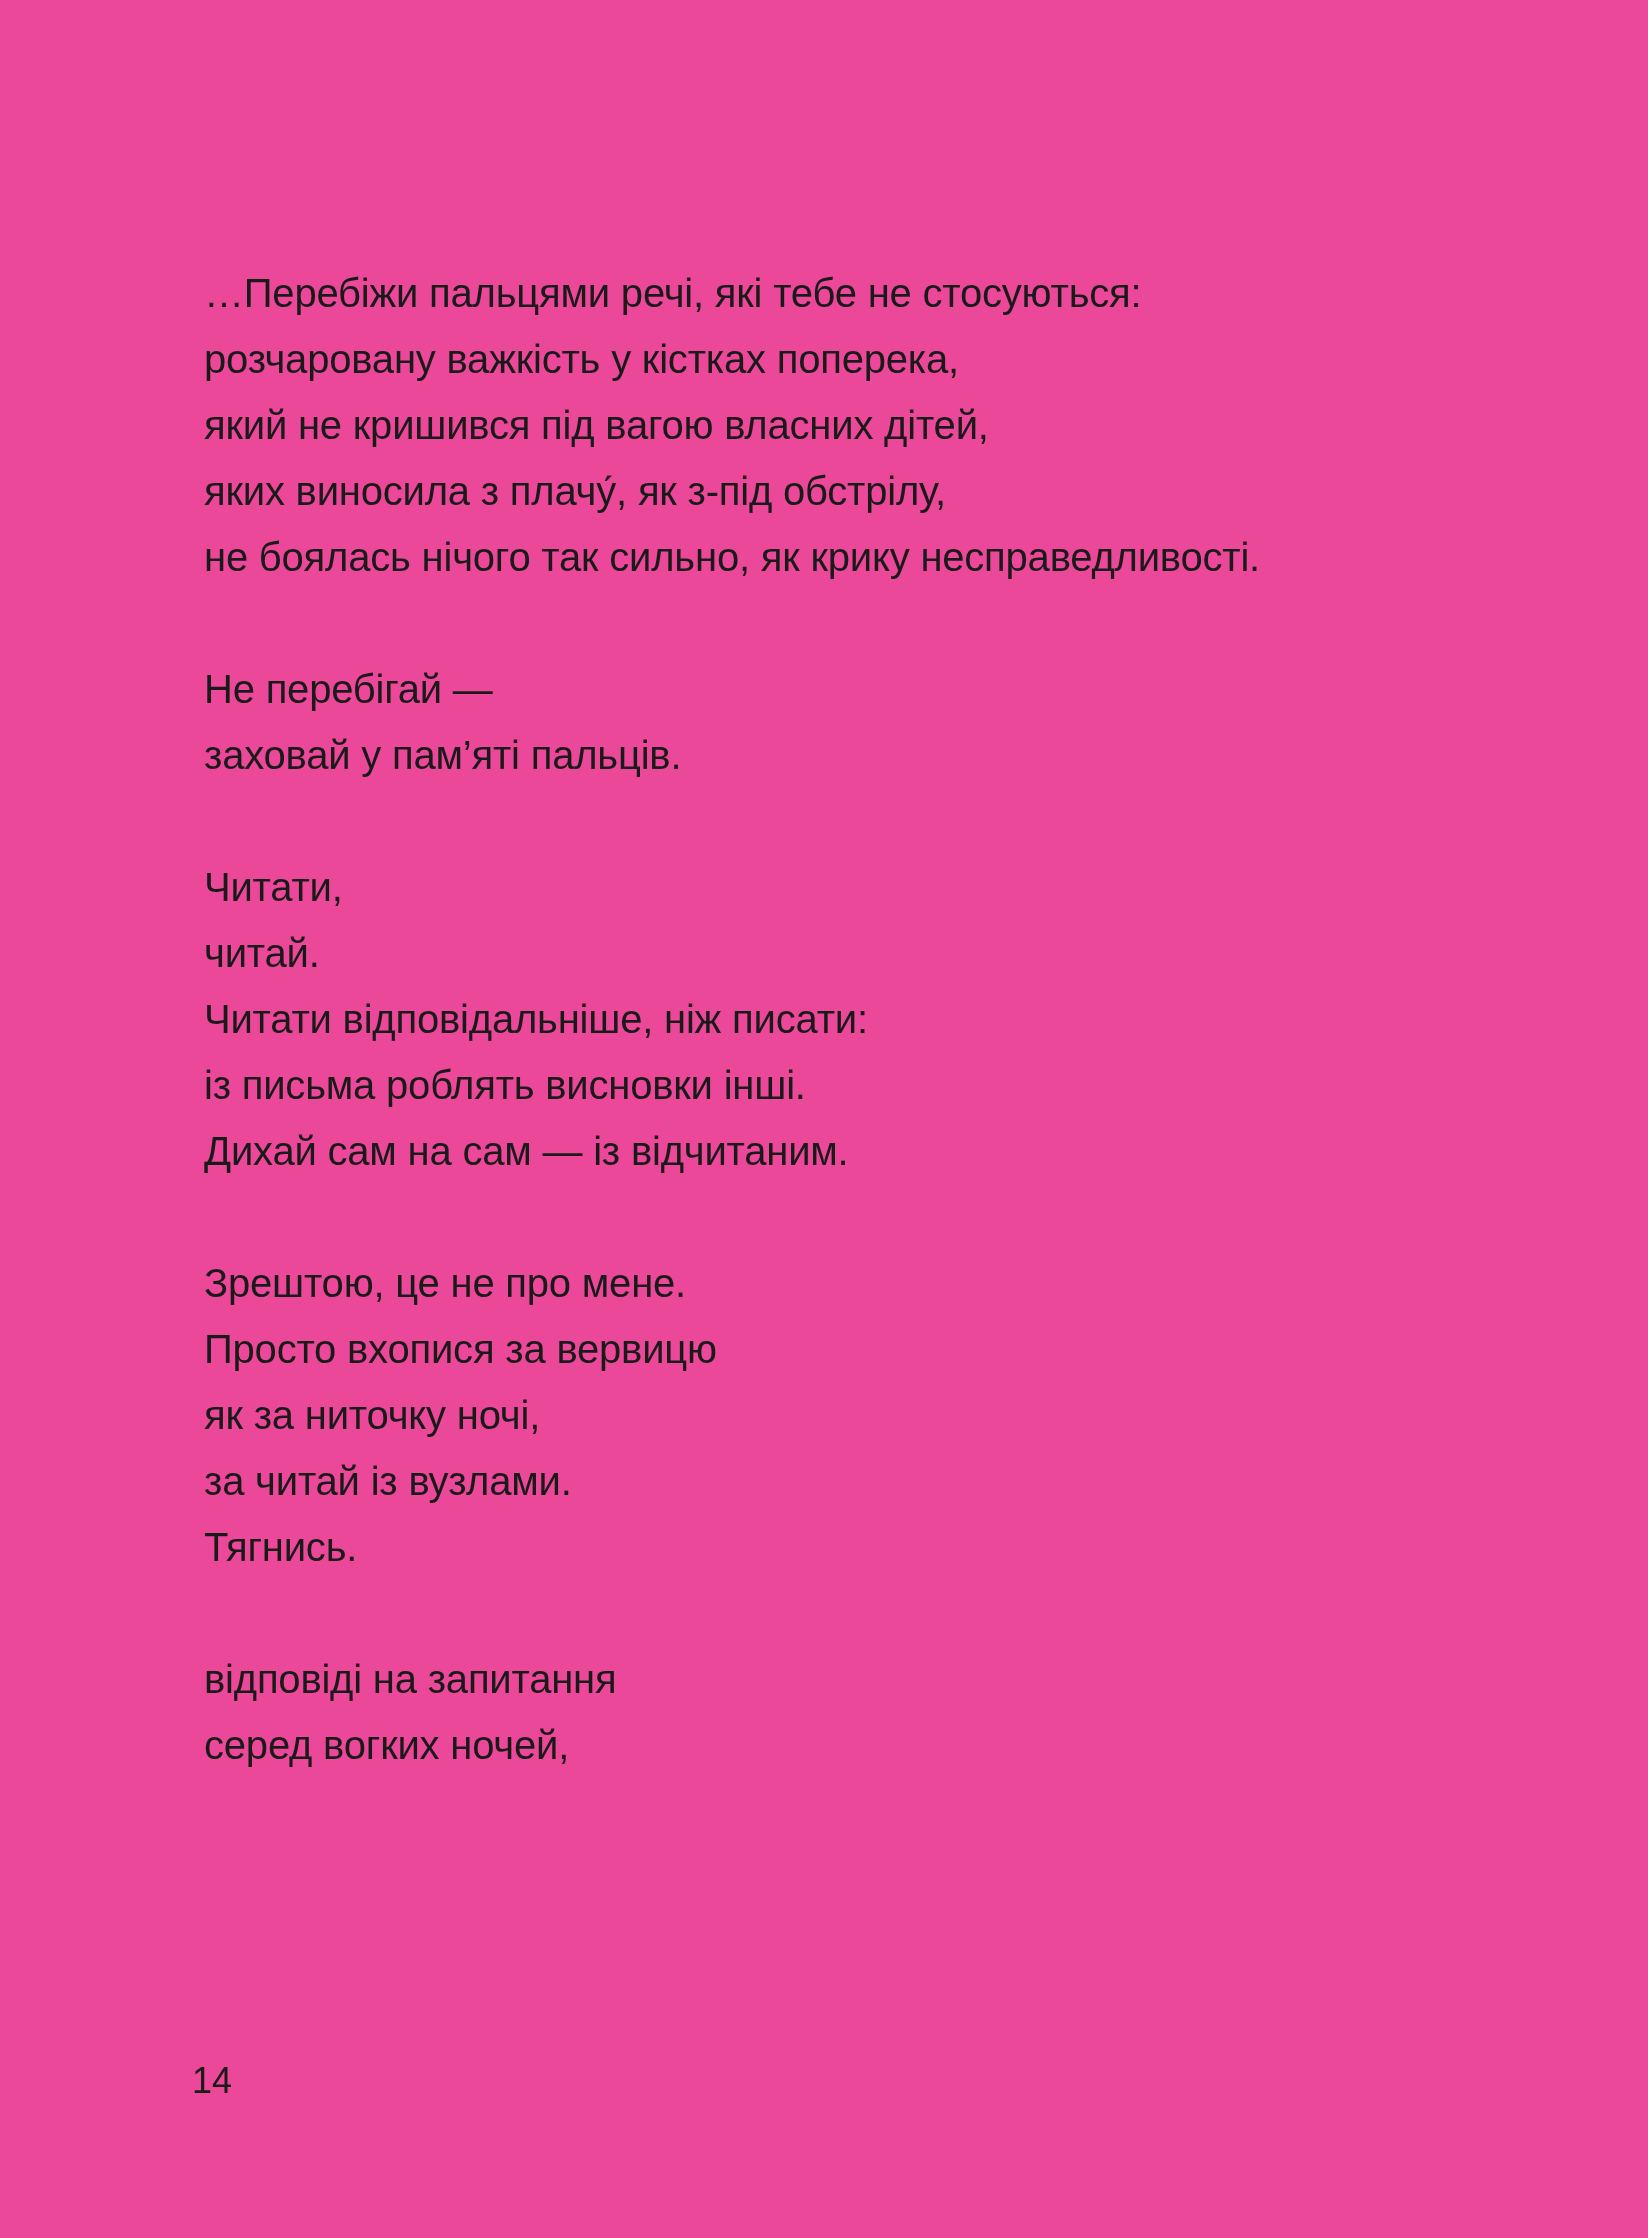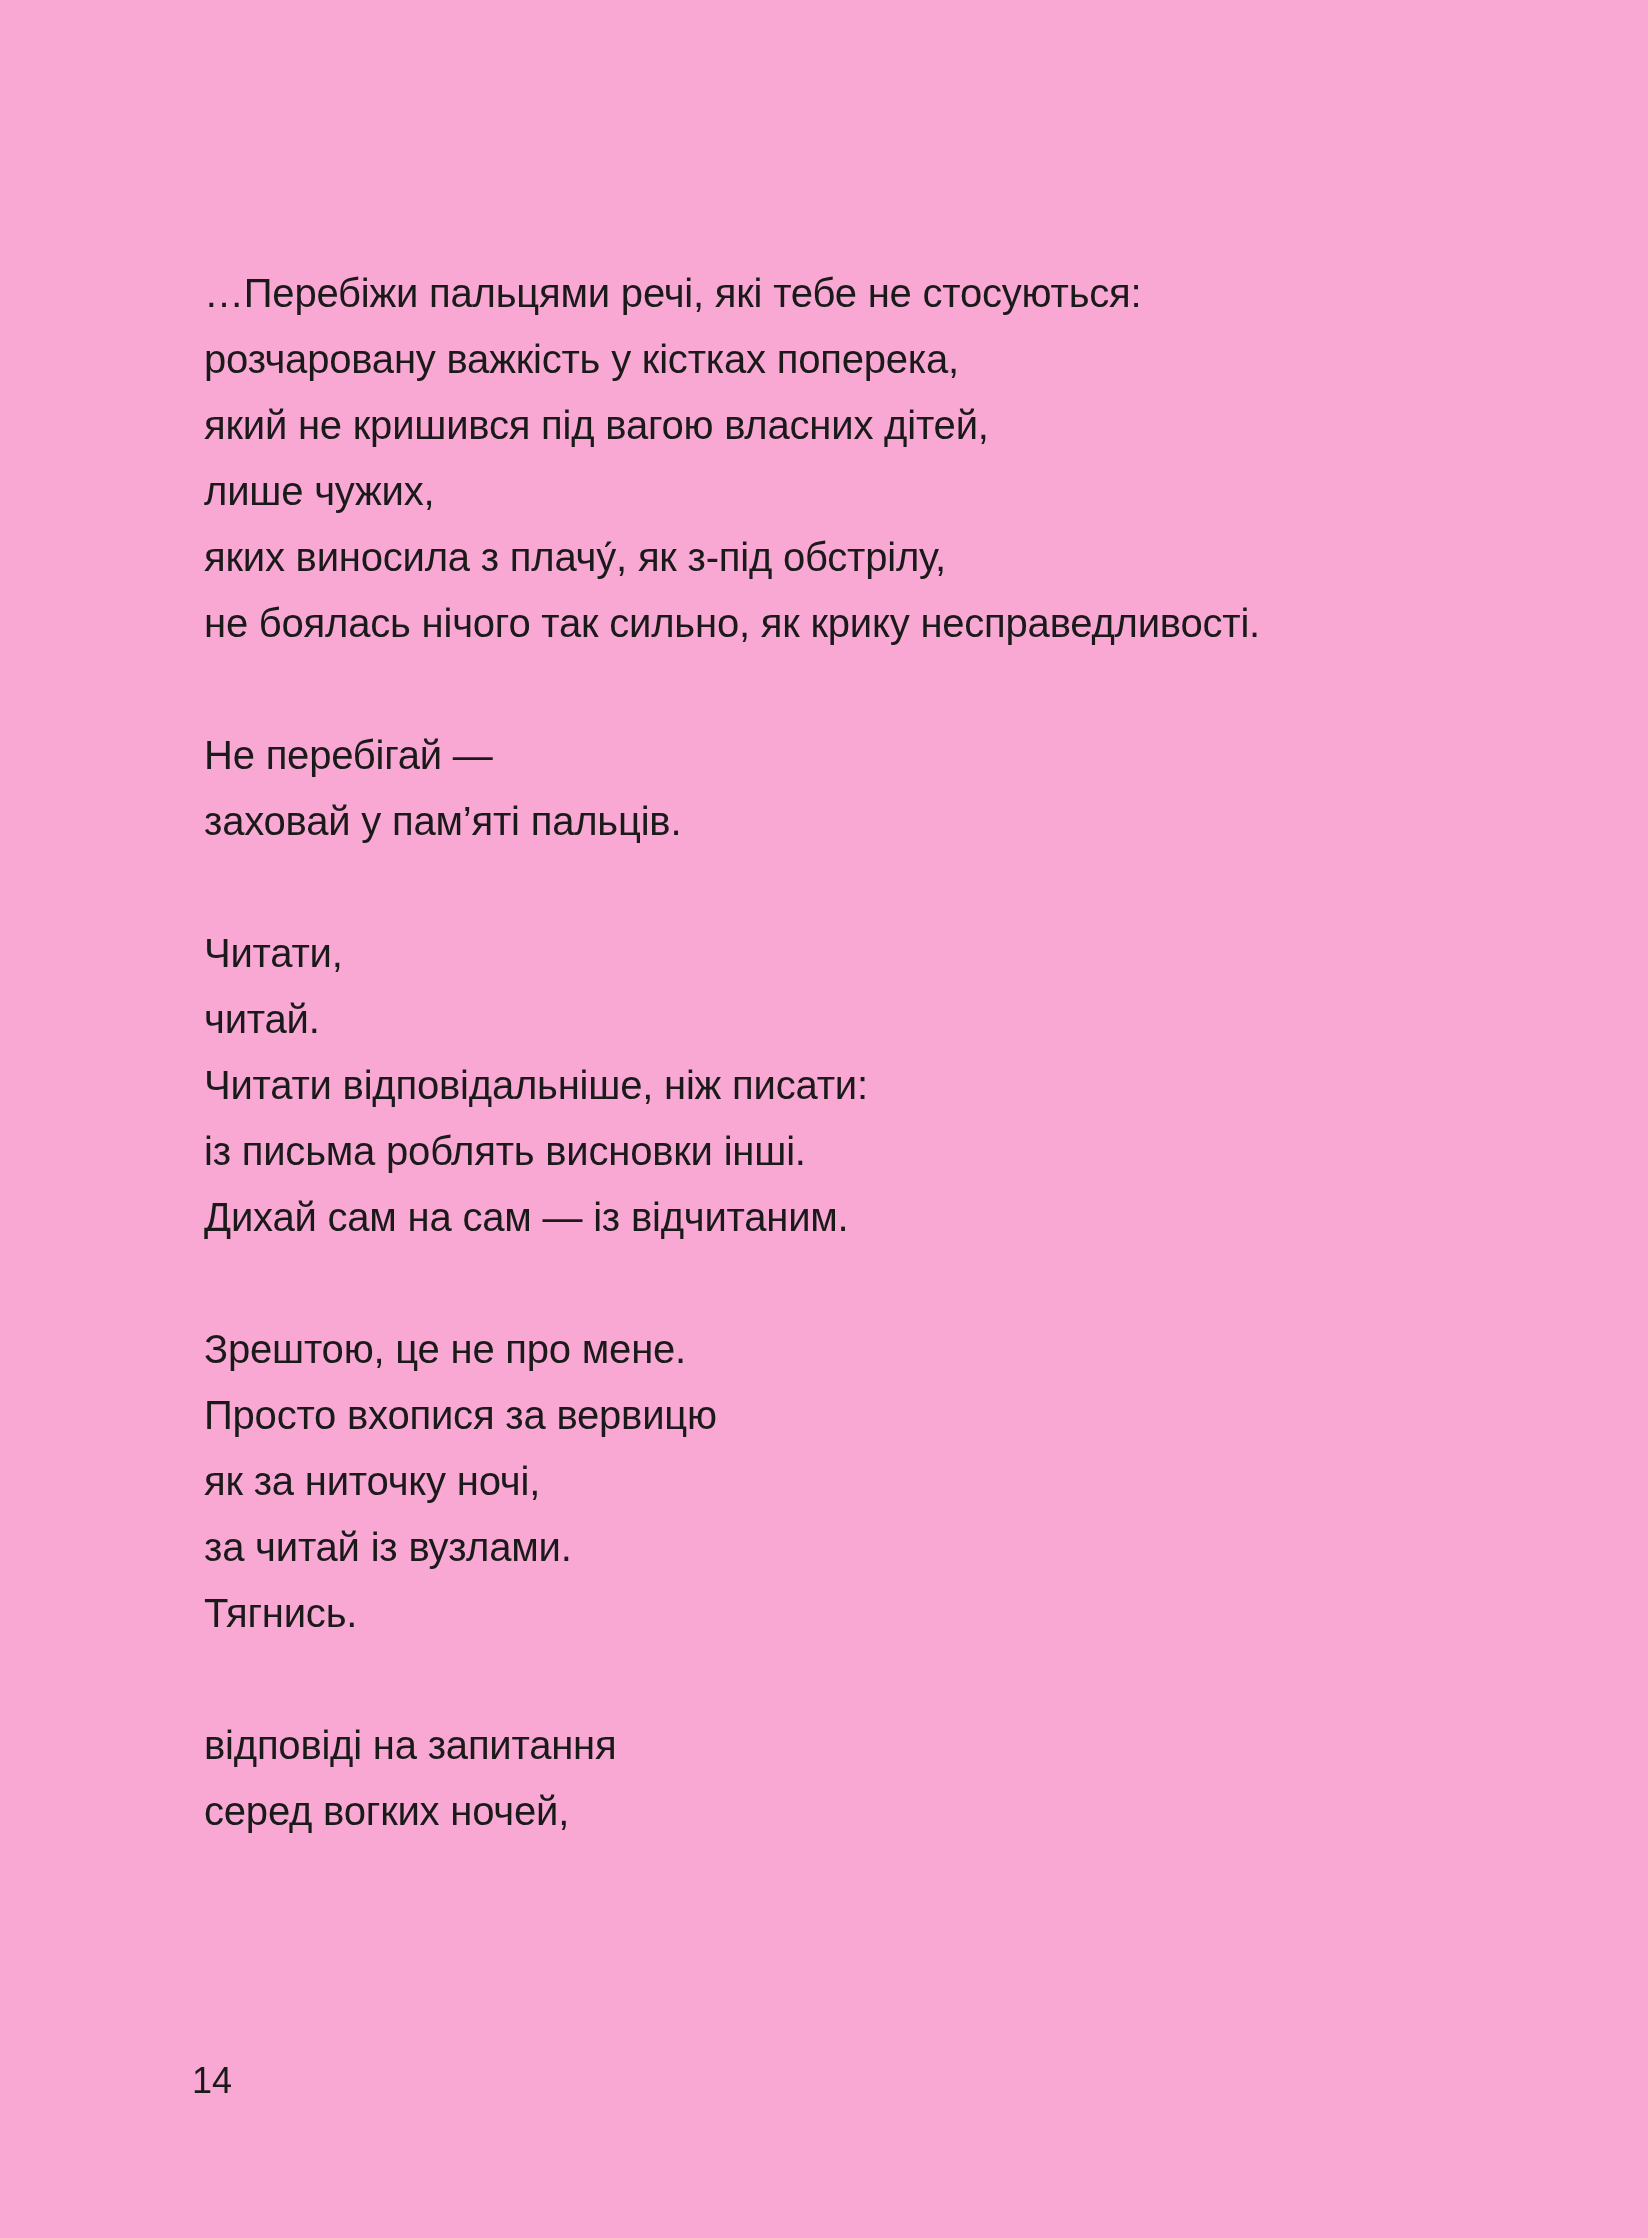--- a/index.html
+++ b/index.html
@@ -13,21 +13,21 @@
     position: relative;
     overflow: hidden;
     font-family: "Liberation Sans", "DejaVu Sans", sans-serif;
     color: #1a1a1a;
   }
   .page {
     position: absolute;
     left: 0; top: 0;
     width: 1648px;
     height: 2239px;
-    background: #f9a8d4;
+    background: #ec4899;
   }
   .poem {
     position: absolute;
     left: 204px;
     top: 260px;
     width: 1288px;
   }
   .line {
     font-size: 40px;
     line-height: 66px;
@@ -54,21 +54,20 @@
 </head>
 <body>
 
 <div class="page">
   <div class="poem">
 
     <div class="stanza">
       <div class="line">…Перебіжи пальцями речі, які тебе не стосуються:</div>
       <div class="line">розчаровану важкість у кістках поперека,</div>
       <div class="line">який не кришився під вагою власних дітей,</div>
-      <div class="line">лише чужих,</div>
       <div class="line">яких виносила з плачу́, як з-під обстрілу,</div>
       <div class="line">не боялась нічого так сильно, як крику несправедливості.</div>
     </div>
 
     <div class="stanza">
       <div class="line">Не перебігай —</div>
       <div class="line">заховай у пам’яті пальців.</div>
     </div>
 
     <div class="stanza">

